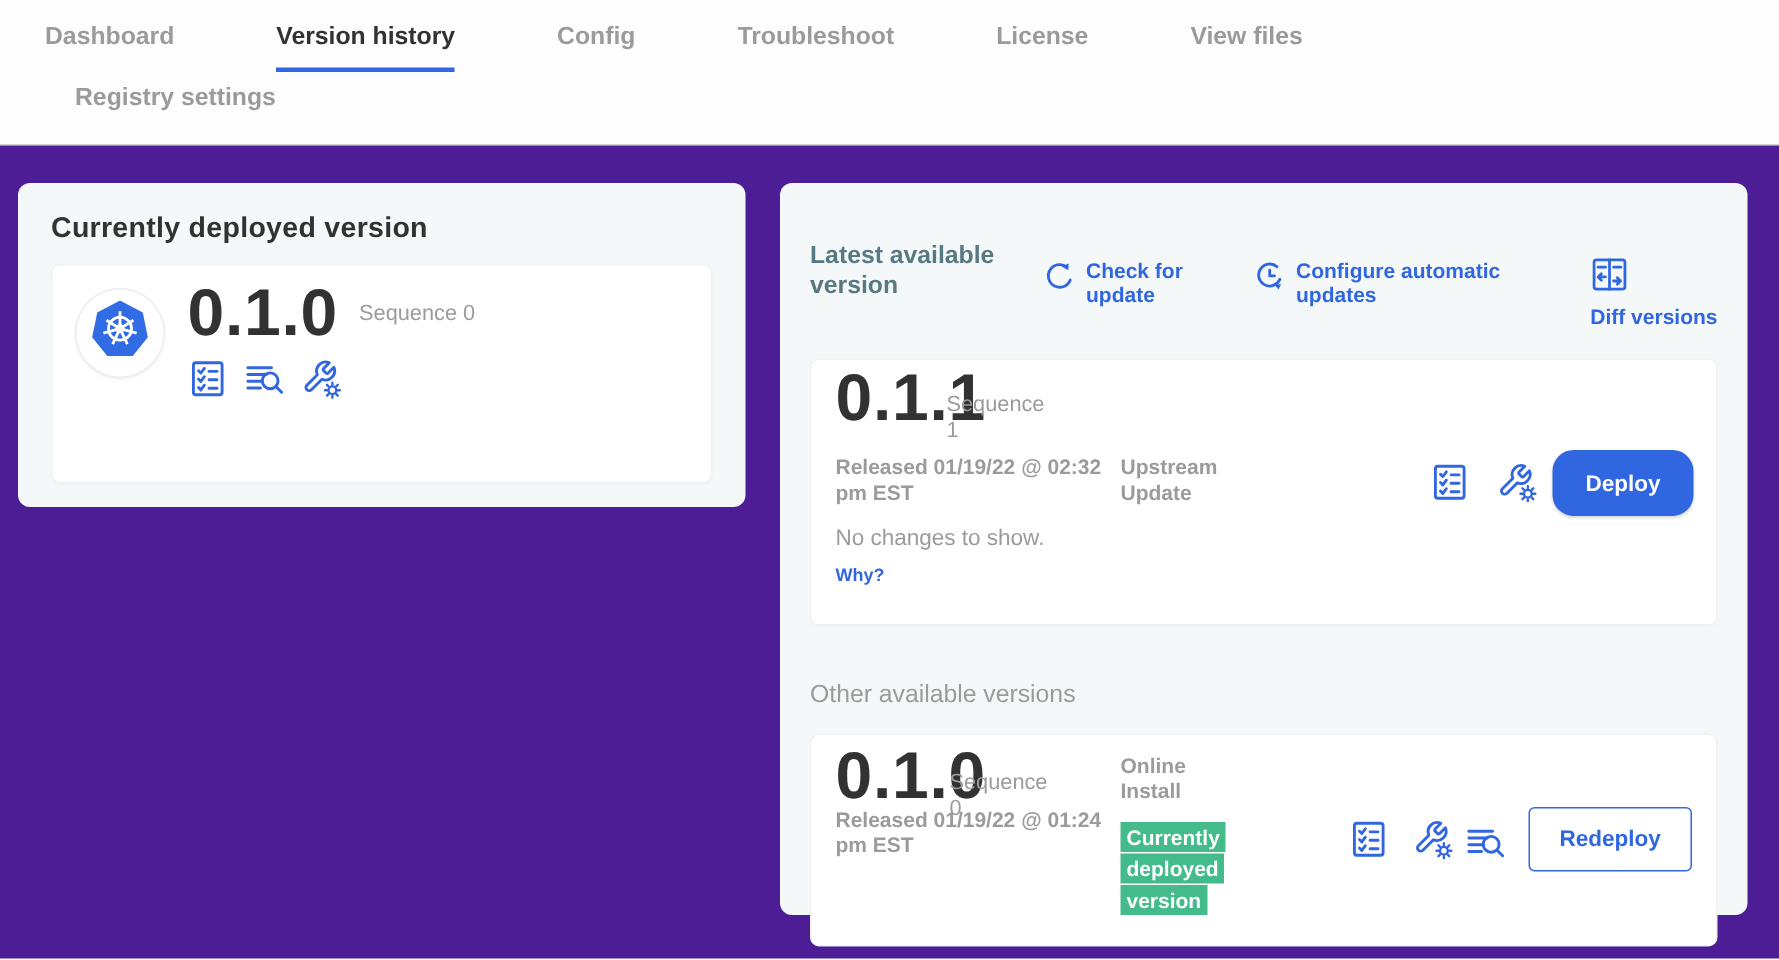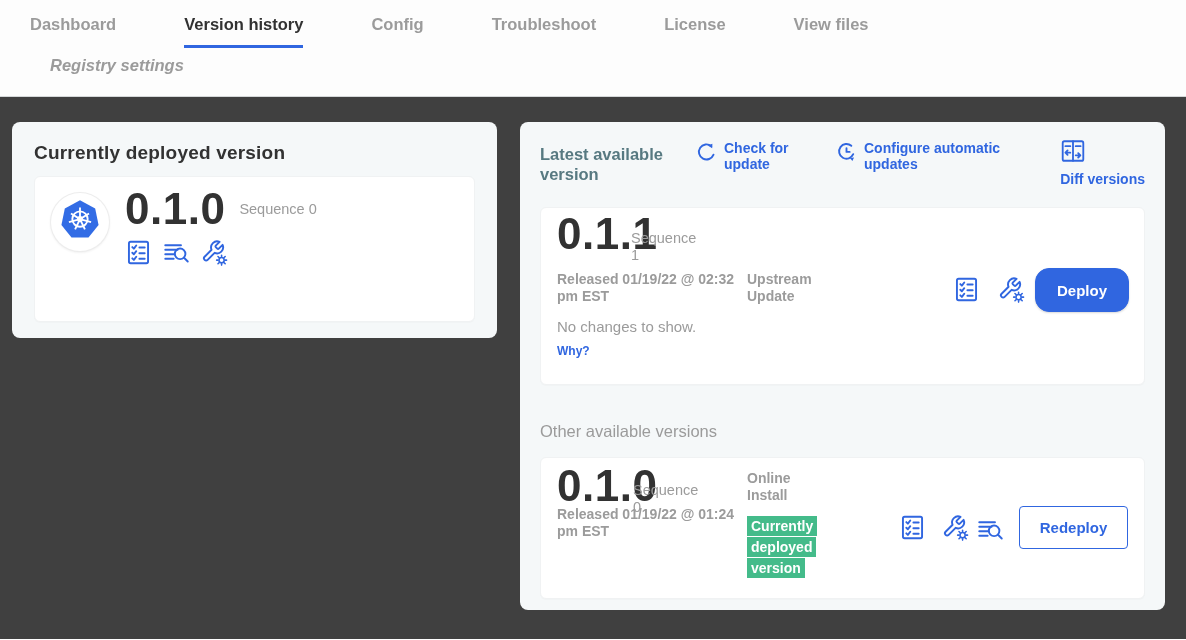--- a/index.html
+++ b/index.html
@@ -14,24 +14,24 @@
     width:100%; height:97px; background:#fdfdfd;
     border-bottom:1px solid #d5d8d9; padding-top:15px;
   }
   .topnav-row1 { display:flex; padding-left:30px; gap:68px; align-items:flex-start; }
   .tab {
     font-size:16.5px; font-weight:600; color:#9b9b9b;
     padding-bottom:11px; cursor:pointer; white-space:nowrap;
     border-bottom:3px solid transparent;
   }
   .tab.active { color:#323232; border-bottom-color:#3066e0; }
-  .topnav-row2 { padding-left:50px; margin-top:8px;font-style:italic; }
-
-  
-  .main { position:relative; width:1186px; height:542px; background:#404040; }
+  .topnav-row2 { padding-left:50px; margin-top:8px; }
+
+  
+  .main { position:relative; width:1186px; height:542px; background:#4c1d95; }
   .panel {
     position:absolute; background:#f5f8f9; border-radius:8px;
   }
   .panel-left { left:12px; top:25px; width:485px; height:216px; padding:20px 22px; }
   .panel-right { left:520px; top:25px; width:645px; height:488px; padding:18px 20px; }
 
   .panel-title { font-size:19px; font-weight:800; color:#323232; letter-spacing:.2px; }
 
   .white-card {
     background:#fff; border-radius:6px; border:1px solid #f0f2f3;
@@ -54,21 +54,21 @@
   .icon-row { display:flex; align-items:center; gap:11px; margin-top:12px; }
   .vicon { width:27px; height:27px; display:inline-block; cursor:pointer; }
   .vicon svg { width:100%; height:100%; }
 
   
   .latest-header { display:flex; align-items:center; }
   .latest-title {
     font-size:16.5px; font-weight:700; color:#577981; line-height:20px; width:152px;
   }
   .header-links { display:flex; flex:1; align-items:flex-start; }
-  .hlink { display:flex; align-items:flex-start; gap:7px; color:#3066e0; cursor:pointer; }
+  .hlink { display:flex; align-items:flex-start; gap:7px; color:#3066e0; cursor:pointer;margin-top:32px; }
   .hlink-label { font-size:14px; font-weight:700; line-height:16px; }
   .hlink .licon { width:21px; height:21px; flex:0 0 auto; margin-top:1px; }
   .hlink .licon svg { width:100%; height:100%; }
   .hlink-check { margin-left:4px; }
   .hlink-check .hlink-label { width:72px; }
   .hlink-configure { margin-left:40px; }
   .hlink-configure .hlink-label { width:140px; }
   .hlink-diff { margin-left:auto;flex-direction:column; }
   .hlink-diff .licon { width:26px; height:26px; margin-top:-2px; }
 

